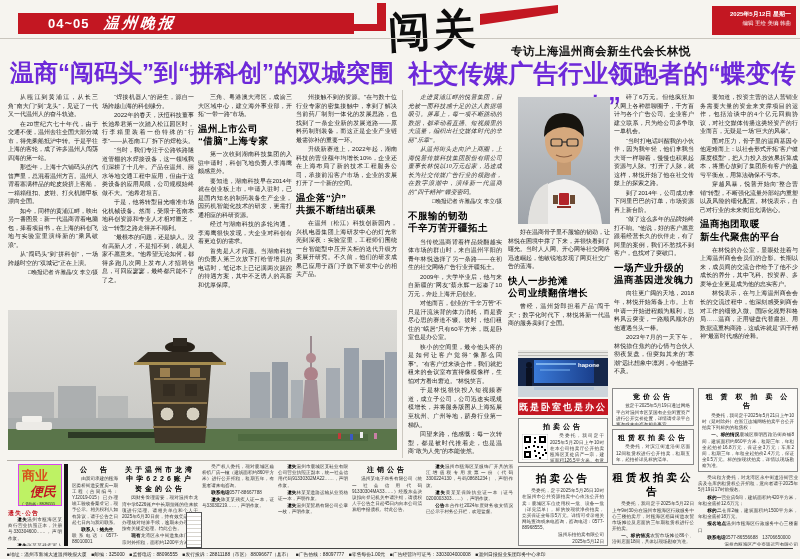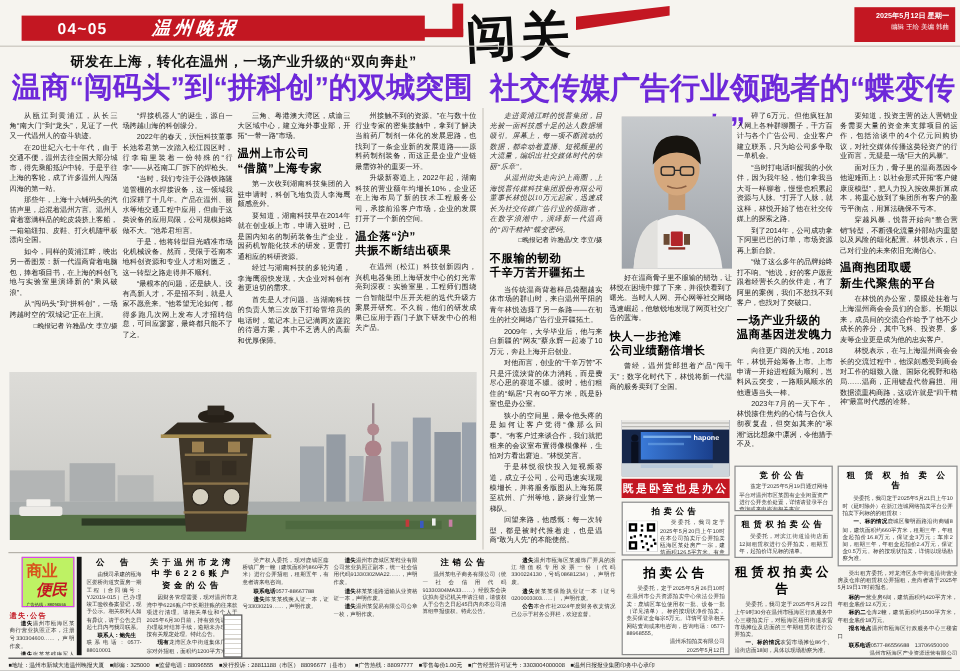--- a/index.html
+++ b/index.html
@@ -1,20 +1,20 @@
 <!DOCTYPE html>
 <html><head>
 <meta charset="utf-8">
 <style>
   html,body{margin:0;padding:0;background:#888;}
   #page{position:relative;width:800px;height:559px;background:#f6f4ef;overflow:hidden;
         font-family:"Liberation Sans","DejaVu Sans",sans-serif;color:#222;}
   .abs{position:absolute;}
   
-  .red-bar{left:18px;top:13px;width:336px;height:21px;background:#c31722;display:flex;align-items:center;gap:37px;padding-left:30px;box-sizing:border-box;}
+  .red-bar{left:18px;top:13px;width:336px;height:21px;background:#c31722;display:flex;align-items:center;gap:14px;padding-left:30px;box-sizing:border-box;}
   .pageno{color:#fff;font-size:13px;font-weight:bold;letter-spacing:1px;}
   .papername{color:#fff;font-size:15px;font-weight:bold;font-family:"DejaVu Serif","Liberation Serif",serif;font-style:italic;letter-spacing:3px;transform:skewX(-6deg);}
   .datebox{left:712px;top:6px;width:84px;height:29px;background:#c31722;color:#fff;text-align:right;padding:4px 5px 0 0;box-sizing:border-box;line-height:1.55;}
   .datebox .d1{font-size:6px;font-weight:bold;}
   .datebox .d2{font-size:5.5px;}
   .hrule{left:0;top:38px;width:800px;height:1px;background:#c9c5bd;}
   
   .kicker{top:44px;width:390px;text-align:center;font-size:11.5px;font-weight:bold;color:#111;letter-spacing:.5px;}
   .headline{top:57px;width:392px;text-align:center;font-weight:900;color:#6d28d9;letter-spacing:0;}
   .hl-l{font-size:24px;}
@@ -66,21 +66,20 @@
     <polygon points="140,14 218,5 218,13 140,25" fill="#c31722"></polygon>
     <text x="48" y="43" font-family="DejaVu Serif, Liberation Serif, serif" font-weight="bold" font-size="42" fill="#0d0d0d" letter-spacing="3" transform="rotate(-3 130 26)">闯关</text>
   </svg>
 
   <div class="abs datebox">
     <div class="d1">2025年5月12日 星期一</div>
     <div class="d2">编辑 王绘 美编 韩曲</div>
   </div>
   <div class="abs hrule"></div>
 
-  <div class="abs kicker" style="left:8px;">研发在上海，转化在温州，一场产业升级的“双向奔赴”</div>
   <div class="abs headline hl-l" style="left:6px;">温商“闯码头”到“拼科创”的双城突围</div>
   <div class="tcol" style="left:8px;top:93px;width:90px;height:213px">
       <div class="fl-p">从瓯江到黄浦江，从长三角“南大门”到“龙头”，见证了一代又一代温州人的奋斗轨迹。</div>
       <div class="fl-p">在20世纪六七十年代，由于交通不便，温州去往全国大部分城市，得先乘船抵沪中转。于是乎往上海的客轮，成了许多温州人闯荡四海的第一站。</div>
       <div class="fl-p">那些年，上海十六铺码头的汽笛声里，总混着温州方言。温州人背着塞满样品的蛇皮袋挤上客船，一箱箱纽扣、皮鞋、打火机随甲板漂向全国。</div>
       <div class="fl-p">如今，同样的黄浦江畔，映出另一番图景：新一代温商背着电脑包，捧着项目书，在上海的科创飞地与实验室里演绎新的“乘风破浪”。</div>
       <div class="fl-p">从“闯码头”到“拼科创”，一场跨越时空的“双城记”正在上演。</div>
       <div class="fl-by">□晚报记者 许雅晶/文 李立/摄</div>
     </div>
   <div class="tcol" style="left:102px;top:93px;width:92px;height:213px">
@@ -160,20 +159,21 @@
 
       <rect x="330" y="123" width="3" height="6" fill="#c23a3a"></rect>
       <rect x="342" y="124" width="3" height="6" fill="#3a5ac2"></rect>
       <rect x="352" y="122" width="3" height="6" fill="#eeeeee"></rect>
       <rect x="366" y="123" width="3" height="6" fill="#c97fa5"></rect>
     </svg>
   </div>
 
   <div class="abs vdiv"></div>
 
+  <div class="abs kicker" style="left:406px;">专访上海温州商会新生代会长林悦</div>
   <div class="abs headline hl-r" style="left:406px;">社交传媒广告行业领跑者的“蝶变传奇”</div>
 
   <div class="tcol" style="left:408px;top:93px;width:94px;height:362px">
       <div class="fl-i">走进黄浦江畔的悦普集团，目光被一面科技感十足的达人数据墙吸引。屏幕上，每一项不断跳动的数据，都牵动着直播、短视频里的大流量，编织出社交媒体时代的华丽“乐章”。</div>
       <div class="fl-i">从温州街头走向沪上商圈，上海悦普传媒科技集团股份有限公司董事长林悦以10万元起家，迅速成长为社交传媒广告行业的领跑者，在数字浪潮中，演绎新一代温商的“四千精神”蝶变密码。</div>
       <div class="fl-by">□晚报记者 许雅晶/文 李立/摄</div>
       <div class="fl-h">不服输的韧劲
 千辛万苦开疆拓土</div>
       <div class="fl-p">当传统温商背着样品袋翻越实体市场的群山时，来自温州平阳的青年林悦选择了另一条路——在初生的社交网络广告行业开疆拓土。</div>
       <div class="fl-p">2009年，大学毕业后，他与来自新疆的“网友”蔡永辉一起凑了10万元，奔赴上海开启创业。</div>

